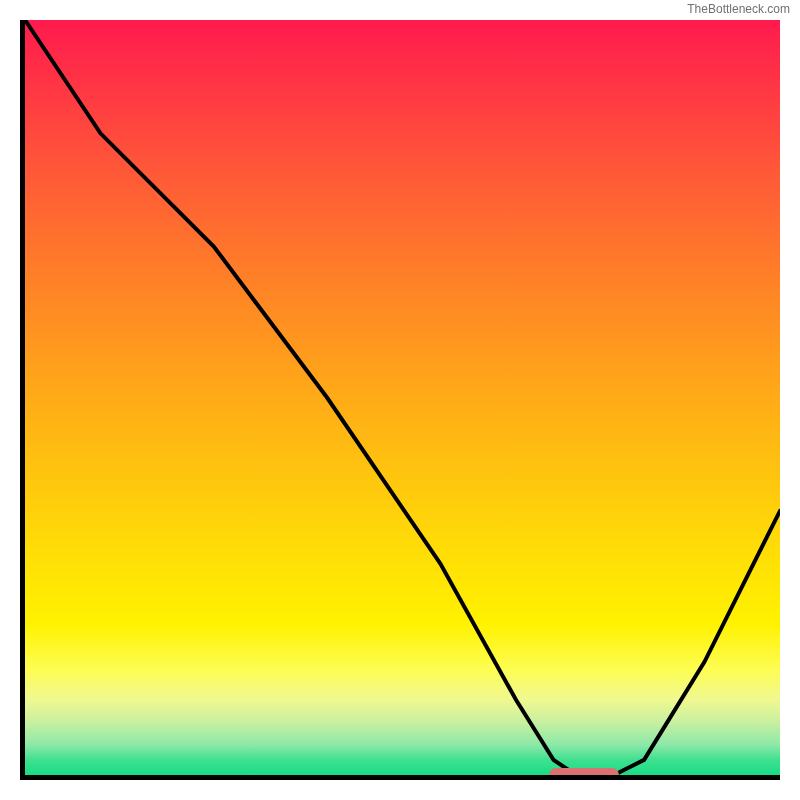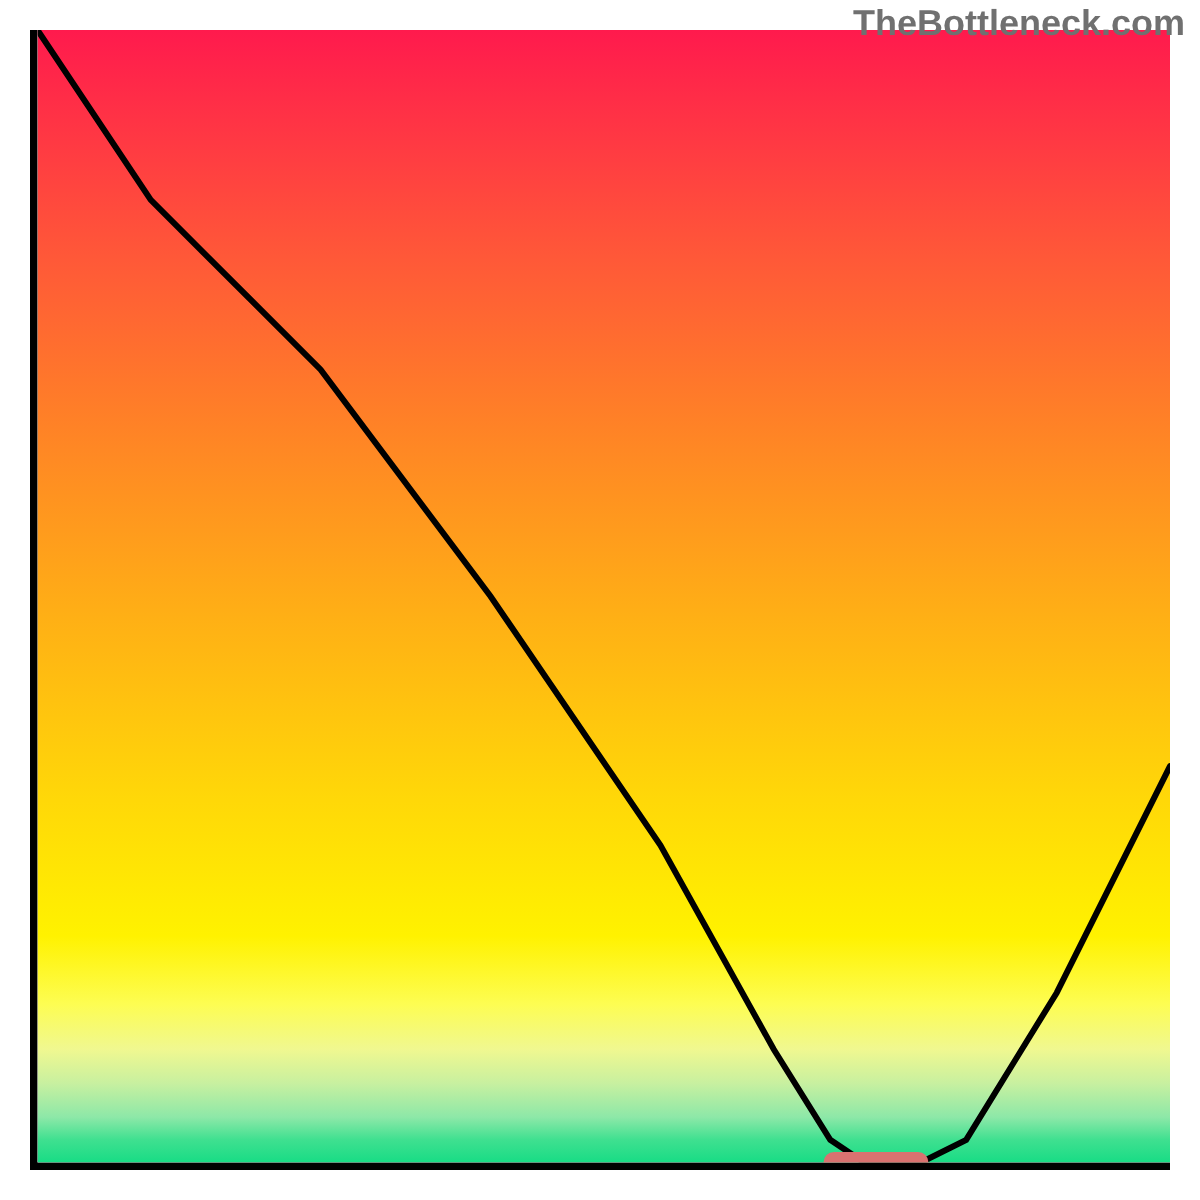--- a/index.html
+++ b/index.html
@@ -8,22 +8,22 @@
     width: 800px;
     height: 800px;
     background: #ffffff;
     position: relative;
     font-family: Arial, sans-serif;
   }
   .watermark {
     position: absolute;
     top: 2px;
     right: 10px;
-    font-size: 24px;
-    font-weight: bold;
+    font-size: 12px;
+    font-weight: normal;
     color: #707070;
     z-index: 10;
   }
   .plot-area {
     position: absolute;
     left: 20px;
     top: 20px;
     width: 760px;
     height: 760px;
     border-left: 5px solid #000;

